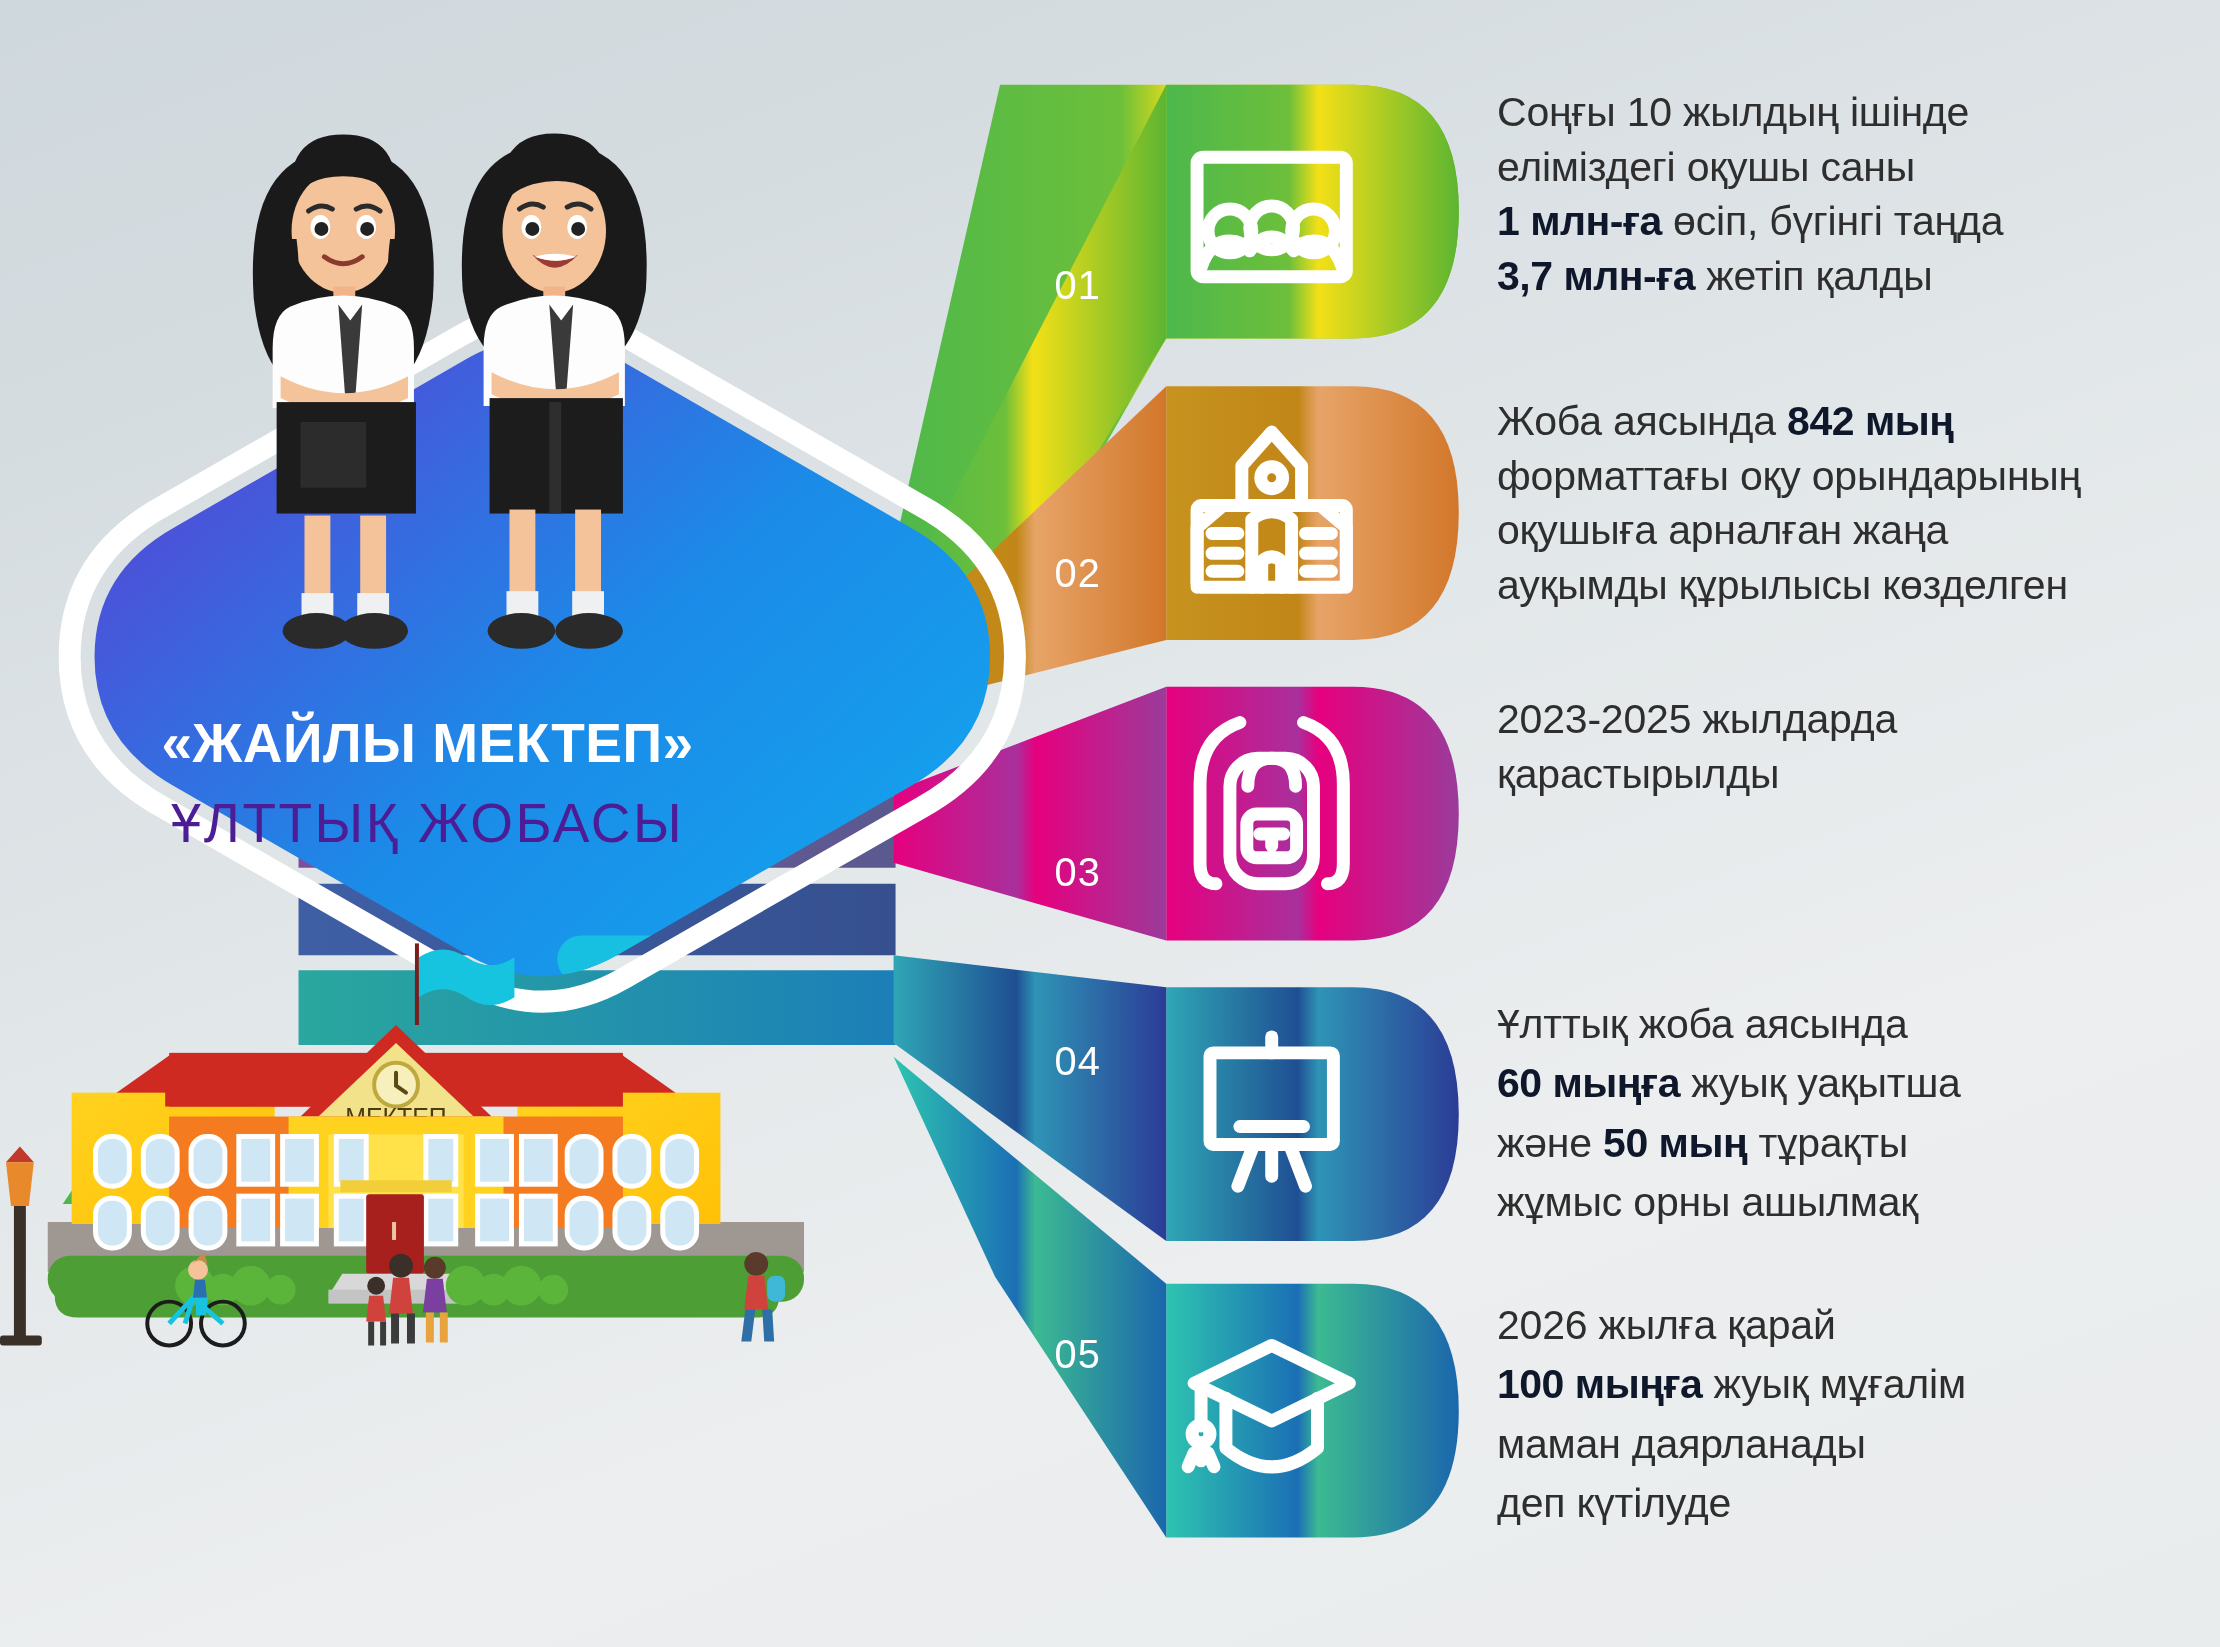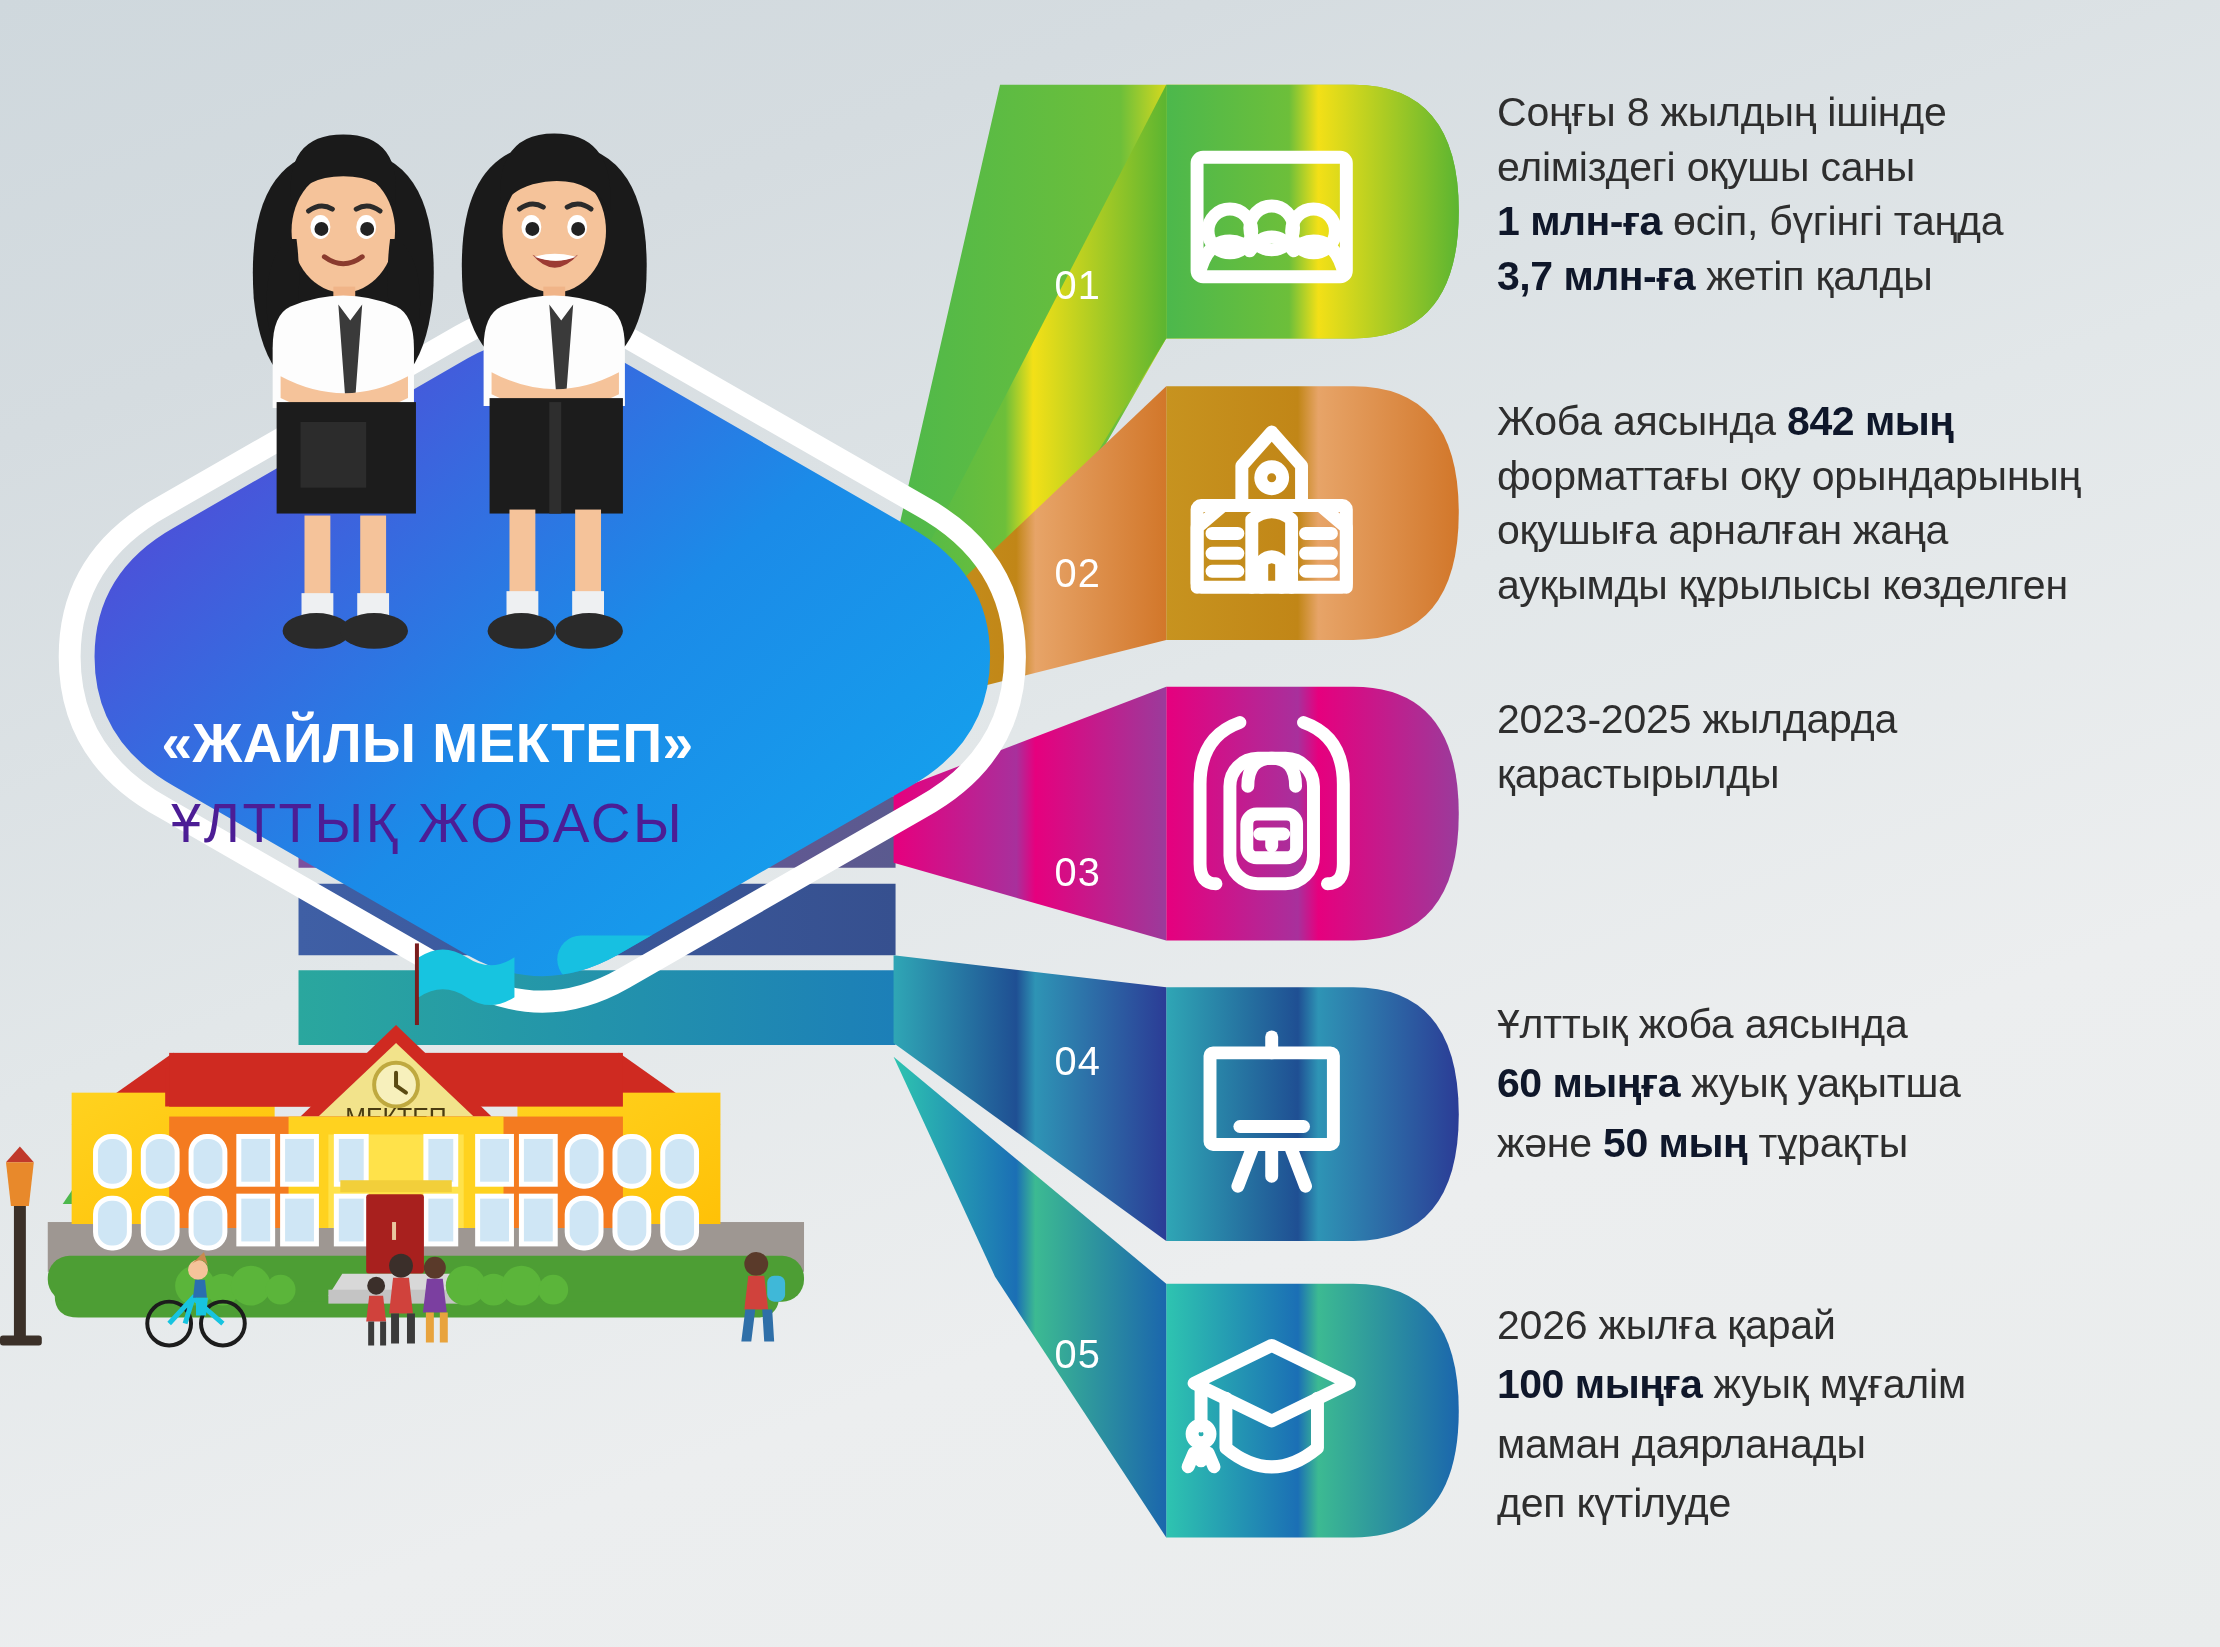--- a/index.html
+++ b/index.html
@@ -396,39 +396,40 @@
     </g>
   </svg>
 
   <div id="title-wrap">
     <div id="t-main">«ЖАЙЛЫ МЕКТЕП»</div>
     <div id="t-sub">ҰЛТТЫҚ ЖОБАСЫ</div>
   </div>
 
   <div id="textcol">
     <div class="tblock" id="tb0">
-        <div><span>Соңғы 8 жылдың ішінде</span></div>
+        <div><span>Соңғы 10 жылдың ішінде</span></div>
         <div><span>еліміздегі оқушы саны</span></div>
         <div><b>1 млн-ға</b><span> өсіп, бүгінгі таңда</span></div>
         <div><b>3,7 млн-ға</b><span> жетіп қалды</span></div>
       </div>
     <div class="tblock" id="tb1">
         <div><span>Жоба аясында </span><b>842 мың</b></div>
         <div><span>форматтағы оқу орындарының</span></div>
         <div><span>оқушыға арналған жаңа</span></div>
         <div><span>ауқымды құрылысы көзделген</span></div>
       </div>
     <div class="tblock" id="tb2">
         <div><span>2023-2025 жылдарда</span></div>
         <div><span>қарастырылды</span></div>
       </div>
     <div class="tblock" id="tb3">
         <div><span>Ұлттық жоба аясында</span></div>
         <div><b>60 мыңға</b><span> жуық уақытша</span></div>
         <div><span>және </span><b>50 мың</b><span> тұрақты</span></div>
+        <div><span>жұмыс орны ашылмақ</span></div>
       </div>
     <div class="tblock" id="tb4">
         <div><span>2026 жылға қарай</span></div>
         <div><b>100 мыңға</b><span> жуық мұғалім</span></div>
         <div><span>маман даярланады</span></div>
         <div><span>деп күтілуде</span></div>
       </div>
   </div>
 
 </div>

